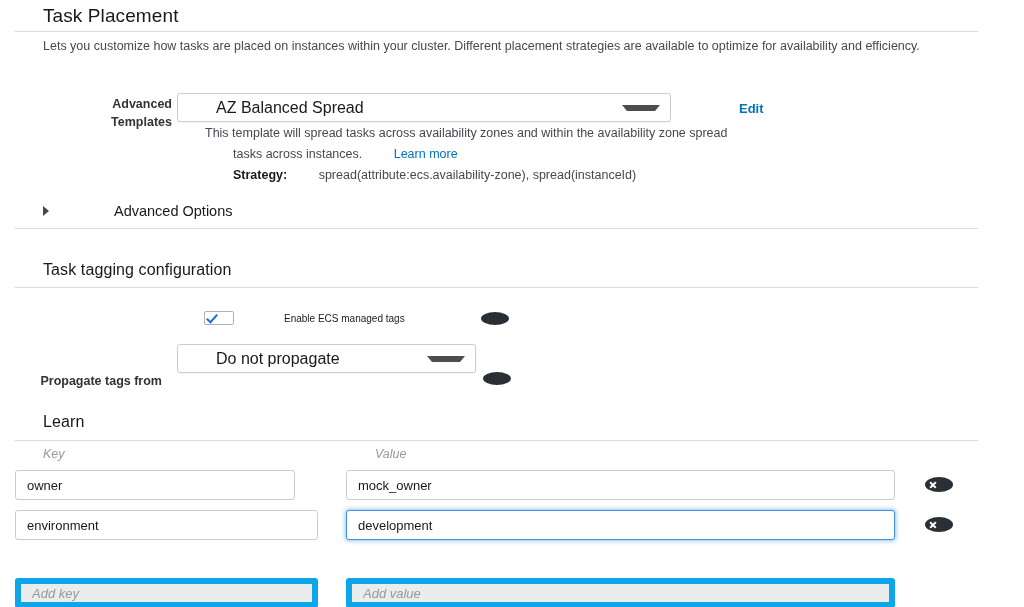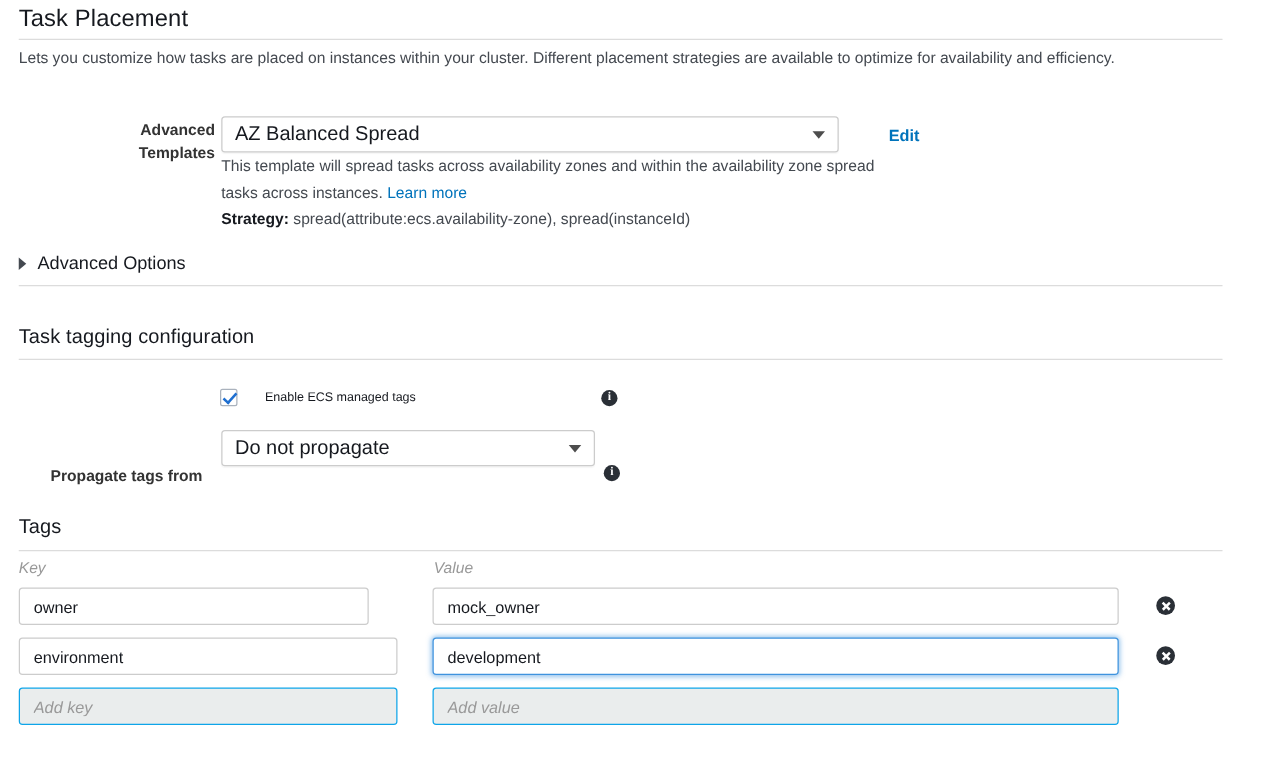--- a/index.html
+++ b/index.html
@@ -1,15 +1,15 @@
 <!DOCTYPE html>
 <html><head>
 <meta charset="utf-8">
 <style>
-  * { box-sizing: border-box; }
+  * { box-sizing: border-box; padding-left: 28px; }
   html, body {
     margin: 0; padding: 0;
     width: 1024px; height: 607px;
     background: #ffffff;
     font-family: "Liberation Sans", sans-serif;
     color: #16191f;
     overflow: hidden;
   }
   .page { position: relative; width: 1024px; height: 607px; }
 
@@ -170,21 +170,22 @@
     font-family: "Liberation Sans", sans-serif;
     outline: none;
   }
   .tag-input::placeholder { color: #999999; font-style: italic; }
   .tag-input.focused {
     border: 1px solid #3f93de;
     box-shadow: 0 0 4px 1px rgba(63,147,222,0.55);
   }
   .tag-input.disabled {
     background: #eaeded;
-    border: 1px solid #0ea5e9;
+    border: 6px solid #0ea5e9;
+    margin-top: 28px;
   }
 
   .del-btn {
     position: absolute;
     width: 15px; height: 15px;
     border-radius: 50%;
     background: #2a2f36;
     cursor: pointer;
   }
   .del-btn::before, .del-btn::after {
@@ -246,21 +247,21 @@
   <div class="info-icon" style="left:481px; top:312px;">i</div>
 
   <div class="field-label" style="left:0px; top:372px; width:162px;">Propagate tags from</div>
 
   <div class="select-box" style="left:177px; top:344px; width:299px; height:29px;">
     <span class="sel-val">Do not propagate</span>
     <span class="caret"></span>
   </div>
   <div class="info-icon" style="left:483px; top:372px;">i</div>
 
-  <div class="section-title small" style="left:15px; top:413px;">Tags</div>
+  <div class="section-title small" style="left:15px; top:413px;">Learn</div>
   <div class="divider" style="top:440px;"></div>
 
   <div class="col-head" style="left:15px; top:447px;">Key</div>
   <div class="col-head" style="left:347px; top:447px;">Value</div>
 
   <div id="tag-rows">
       <input class="tag-input" value="owner" style="left: 15px; top: 470px; width: 280px;">
       <input class="tag-input" value="mock_owner" style="left: 346px; top: 470px; width: 549px;">
       <div class="del-btn" style="left: 925px; top: 477px;"></div>
       <input class="tag-input" value="environment" style="left: 15px; top: 510px; width: 303px;">

